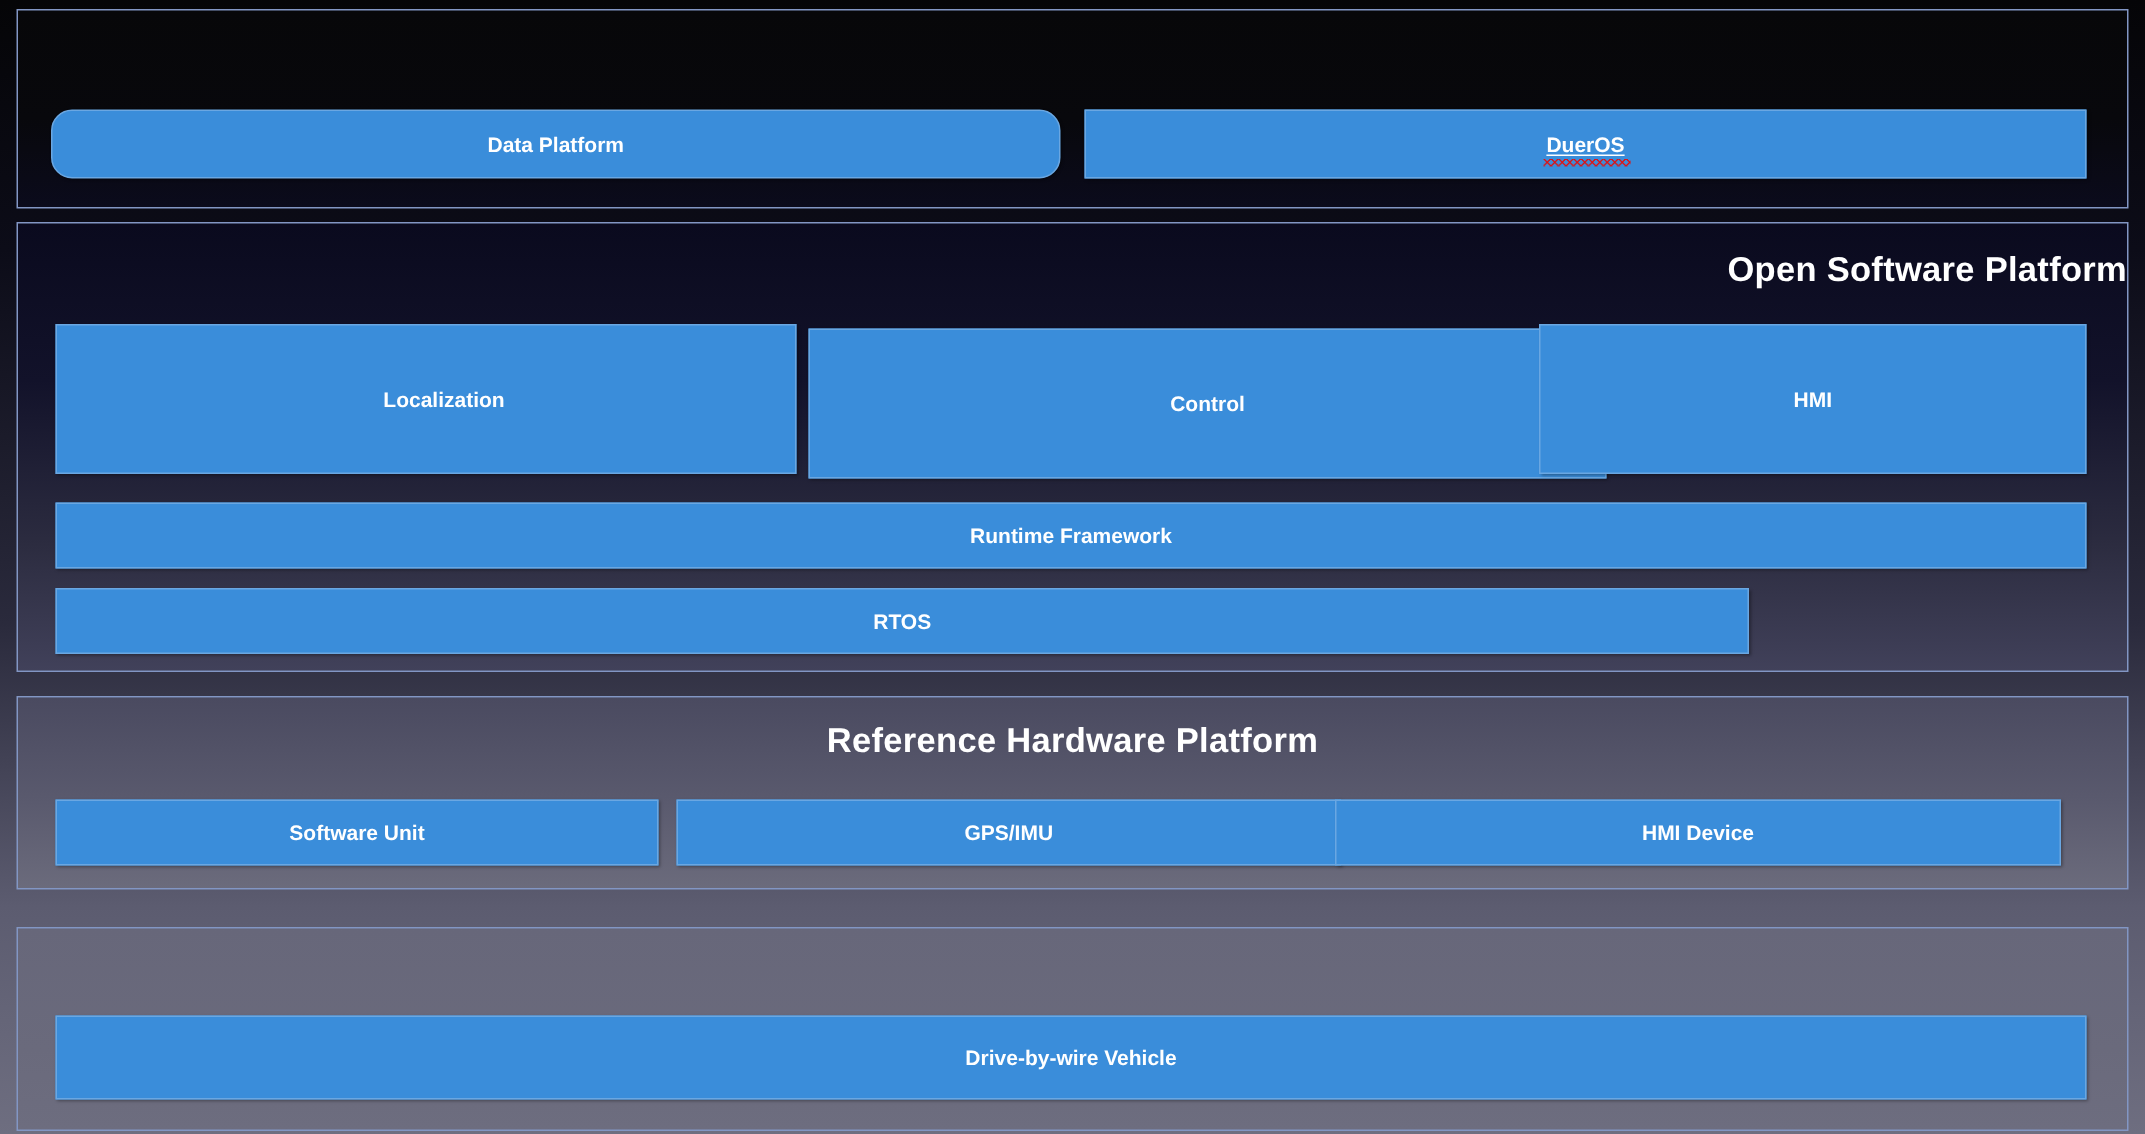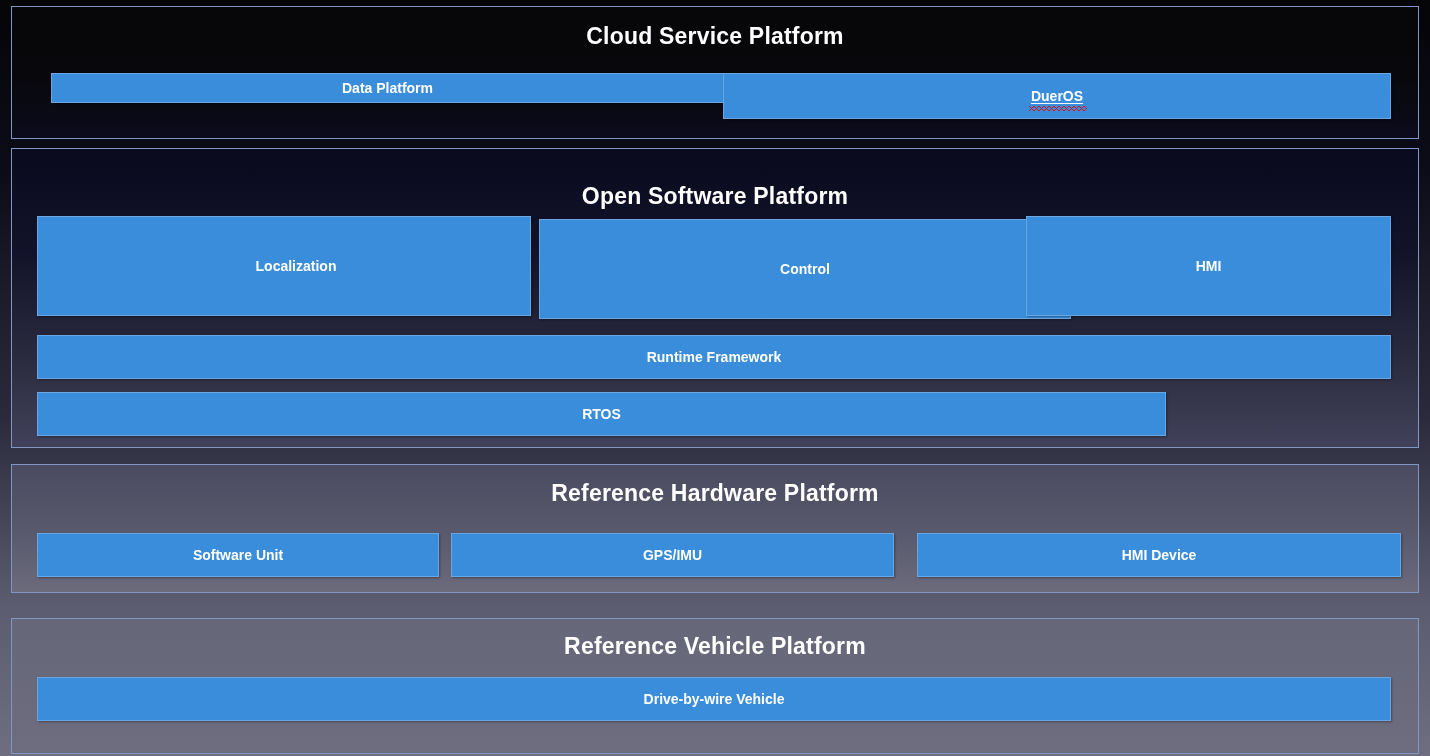--- a/index.html
+++ b/index.html
@@ -57,42 +57,42 @@
     left: 0;
     right: 0;
     text-align: center;
     color: #ffffff;
     font-weight: bold;
     font-size: 23px;
     letter-spacing: 0.2px;
     white-space: nowrap;
   }
   .panel--cloud   .panel-title { top: 16px; }
-  .panel--software .panel-title { top: 34px; }
+  .panel--software .panel-title { top: 17px; text-align: right; }
   .panel--hardware .panel-title { top: 15px; }
   .panel--vehicle  .panel-title { top: 14px; }
 
   
   .block {
     position: absolute;
     background: #3a8dda;
     border: 1px solid #6aa7e2;
     box-sizing: border-box;
     color: #ffffff;
     font-weight: bold;
     font-size: 14px;
     display: flex;
     align-items: center;
     justify-content: center;
     text-align: center;
     box-shadow: 1px 1px 2px rgba(0,0,0,0.35);
   }
 
   
-  .b-data-platform { left: 39px;  top: 66px; width: 673px; height: 30px; }
+  .b-data-platform { left: 22px;  top: 66px; width: 673px; height: 46px; border-radius: 14px; }
   .b-dueros        { left: 711px; top: 66px; width: 668px; height: 46px; }
 
   .spell {
     text-decoration: underline;
     text-decoration-color: #ffffff;
     text-underline-offset: 2px;
     position: relative;
     display: inline-block;
     text-align: right;
   }
@@ -113,32 +113,31 @@
   
   .b-localization { left: 25px;  top: 67px;  width: 494px; height: 100px; padding-left: 24px; }
   .b-control      { left: 527px; top: 70px;  width: 532px; height: 100px; }
   .b-hmi          { left: 1014px; top: 67px; width: 365px; height: 100px; }
   .b-runtime      { left: 25px;  top: 186px; width: 1354px; height: 44px; }
   .b-rtos         { left: 25px;  top: 243px; width: 1129px; height: 44px; }
 
   
   .b-computing { left: 25px;  top: 68px; width: 402px; height: 44px; }
   .b-gpsimu    { left: 439px; top: 68px; width: 443px; height: 44px; }
-  .b-hmidevice { left: 905px; top: 68px; width: 484px; height: 44px; }
+  .b-hmidevice { left: 878px; top: 68px; width: 484px; height: 44px; }
 
   
-  .b-drivebywire { left: 25px; top: 58px; width: 1354px; height: 44px; }
+  .b-drivebywire { left: 25px; top: 58px; width: 1354px; height: 56px; }
 </style>
 </head>
 <body>
 
 <div id="stack">
 
   <section class="panel panel--cloud">
-    <div class="panel-title">Cloud Service Platform</div>
 
     <div class="block b-data-platform">
       <span>Data Platform</span>
     </div>
 
     <div class="block b-dueros">
       <span class="spell">DuerOS</span>
     </div>
   </section>
 
@@ -176,20 +175,19 @@
     <div class="block b-gpsimu">
       <span>GPS/IMU</span>
     </div>
 
     <div class="block b-hmidevice">
       <span>HMI Device</span>
     </div>
   </section>
 
   <section class="panel panel--vehicle">
-    <div class="panel-title">Reference Vehicle Platform</div>
 
     <div class="block b-drivebywire">
       <span>Drive-by-wire Vehicle</span>
     </div>
   </section>
 
 </div>
 
 </body></html>

